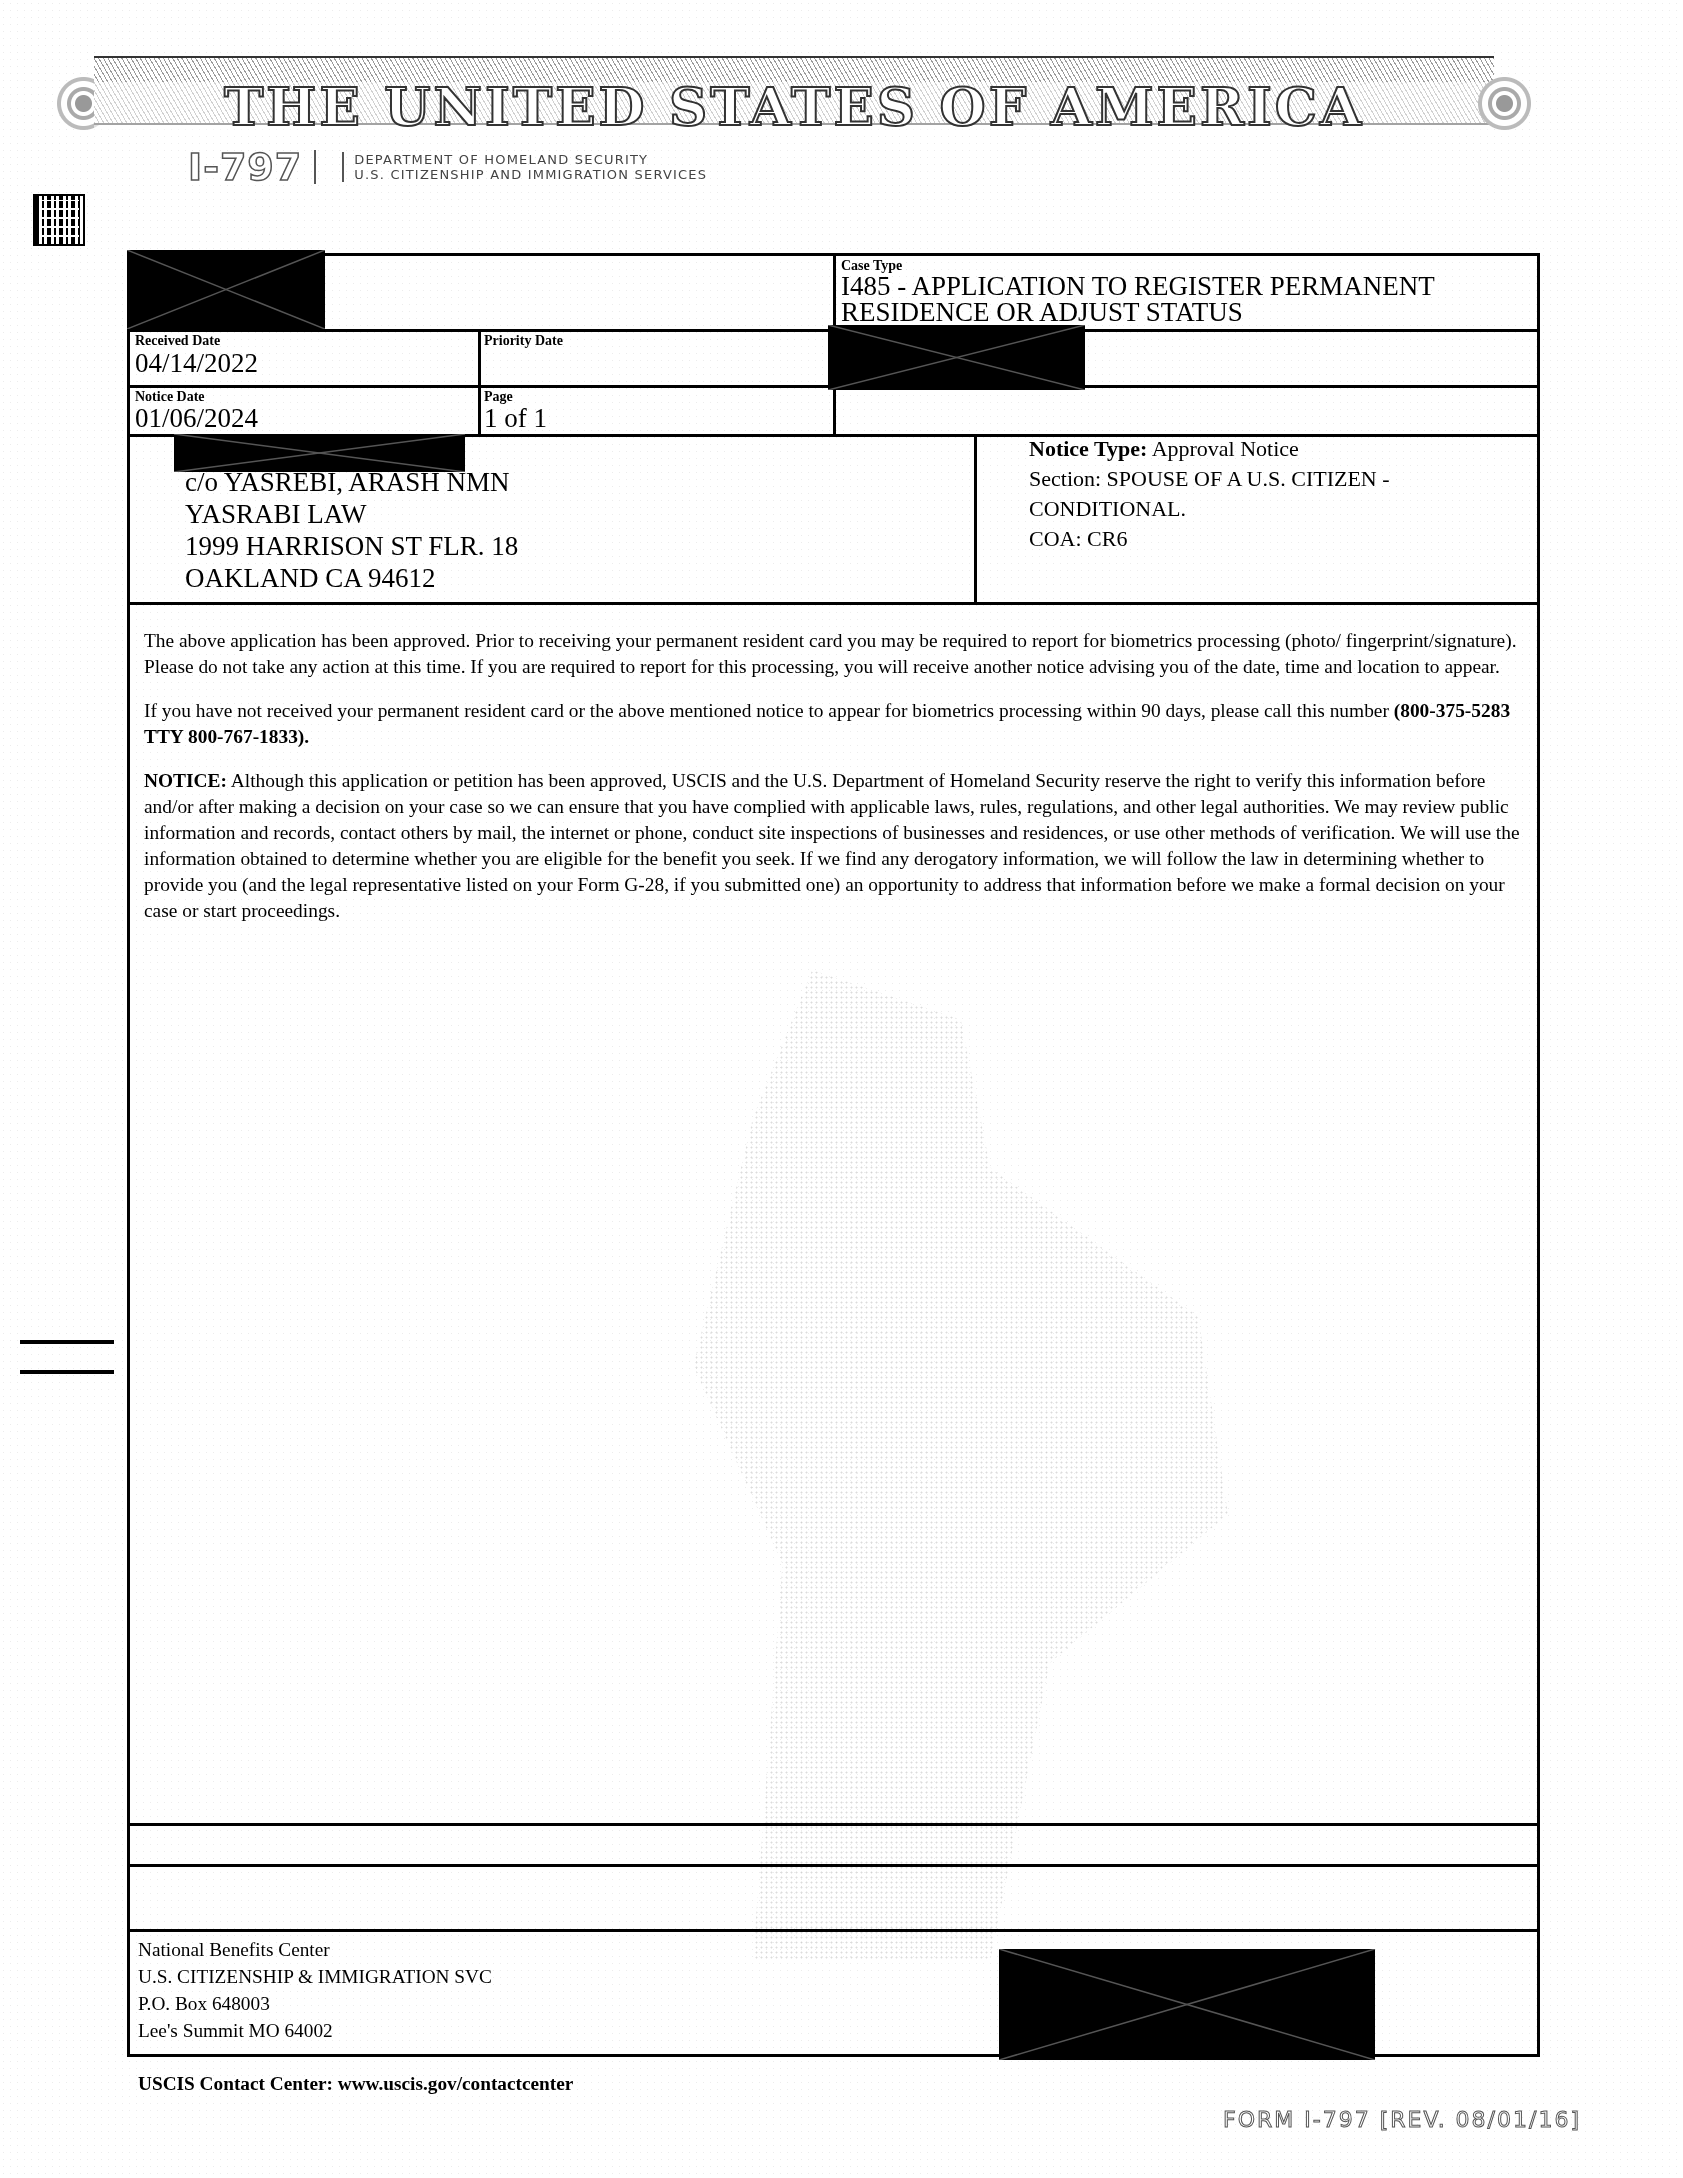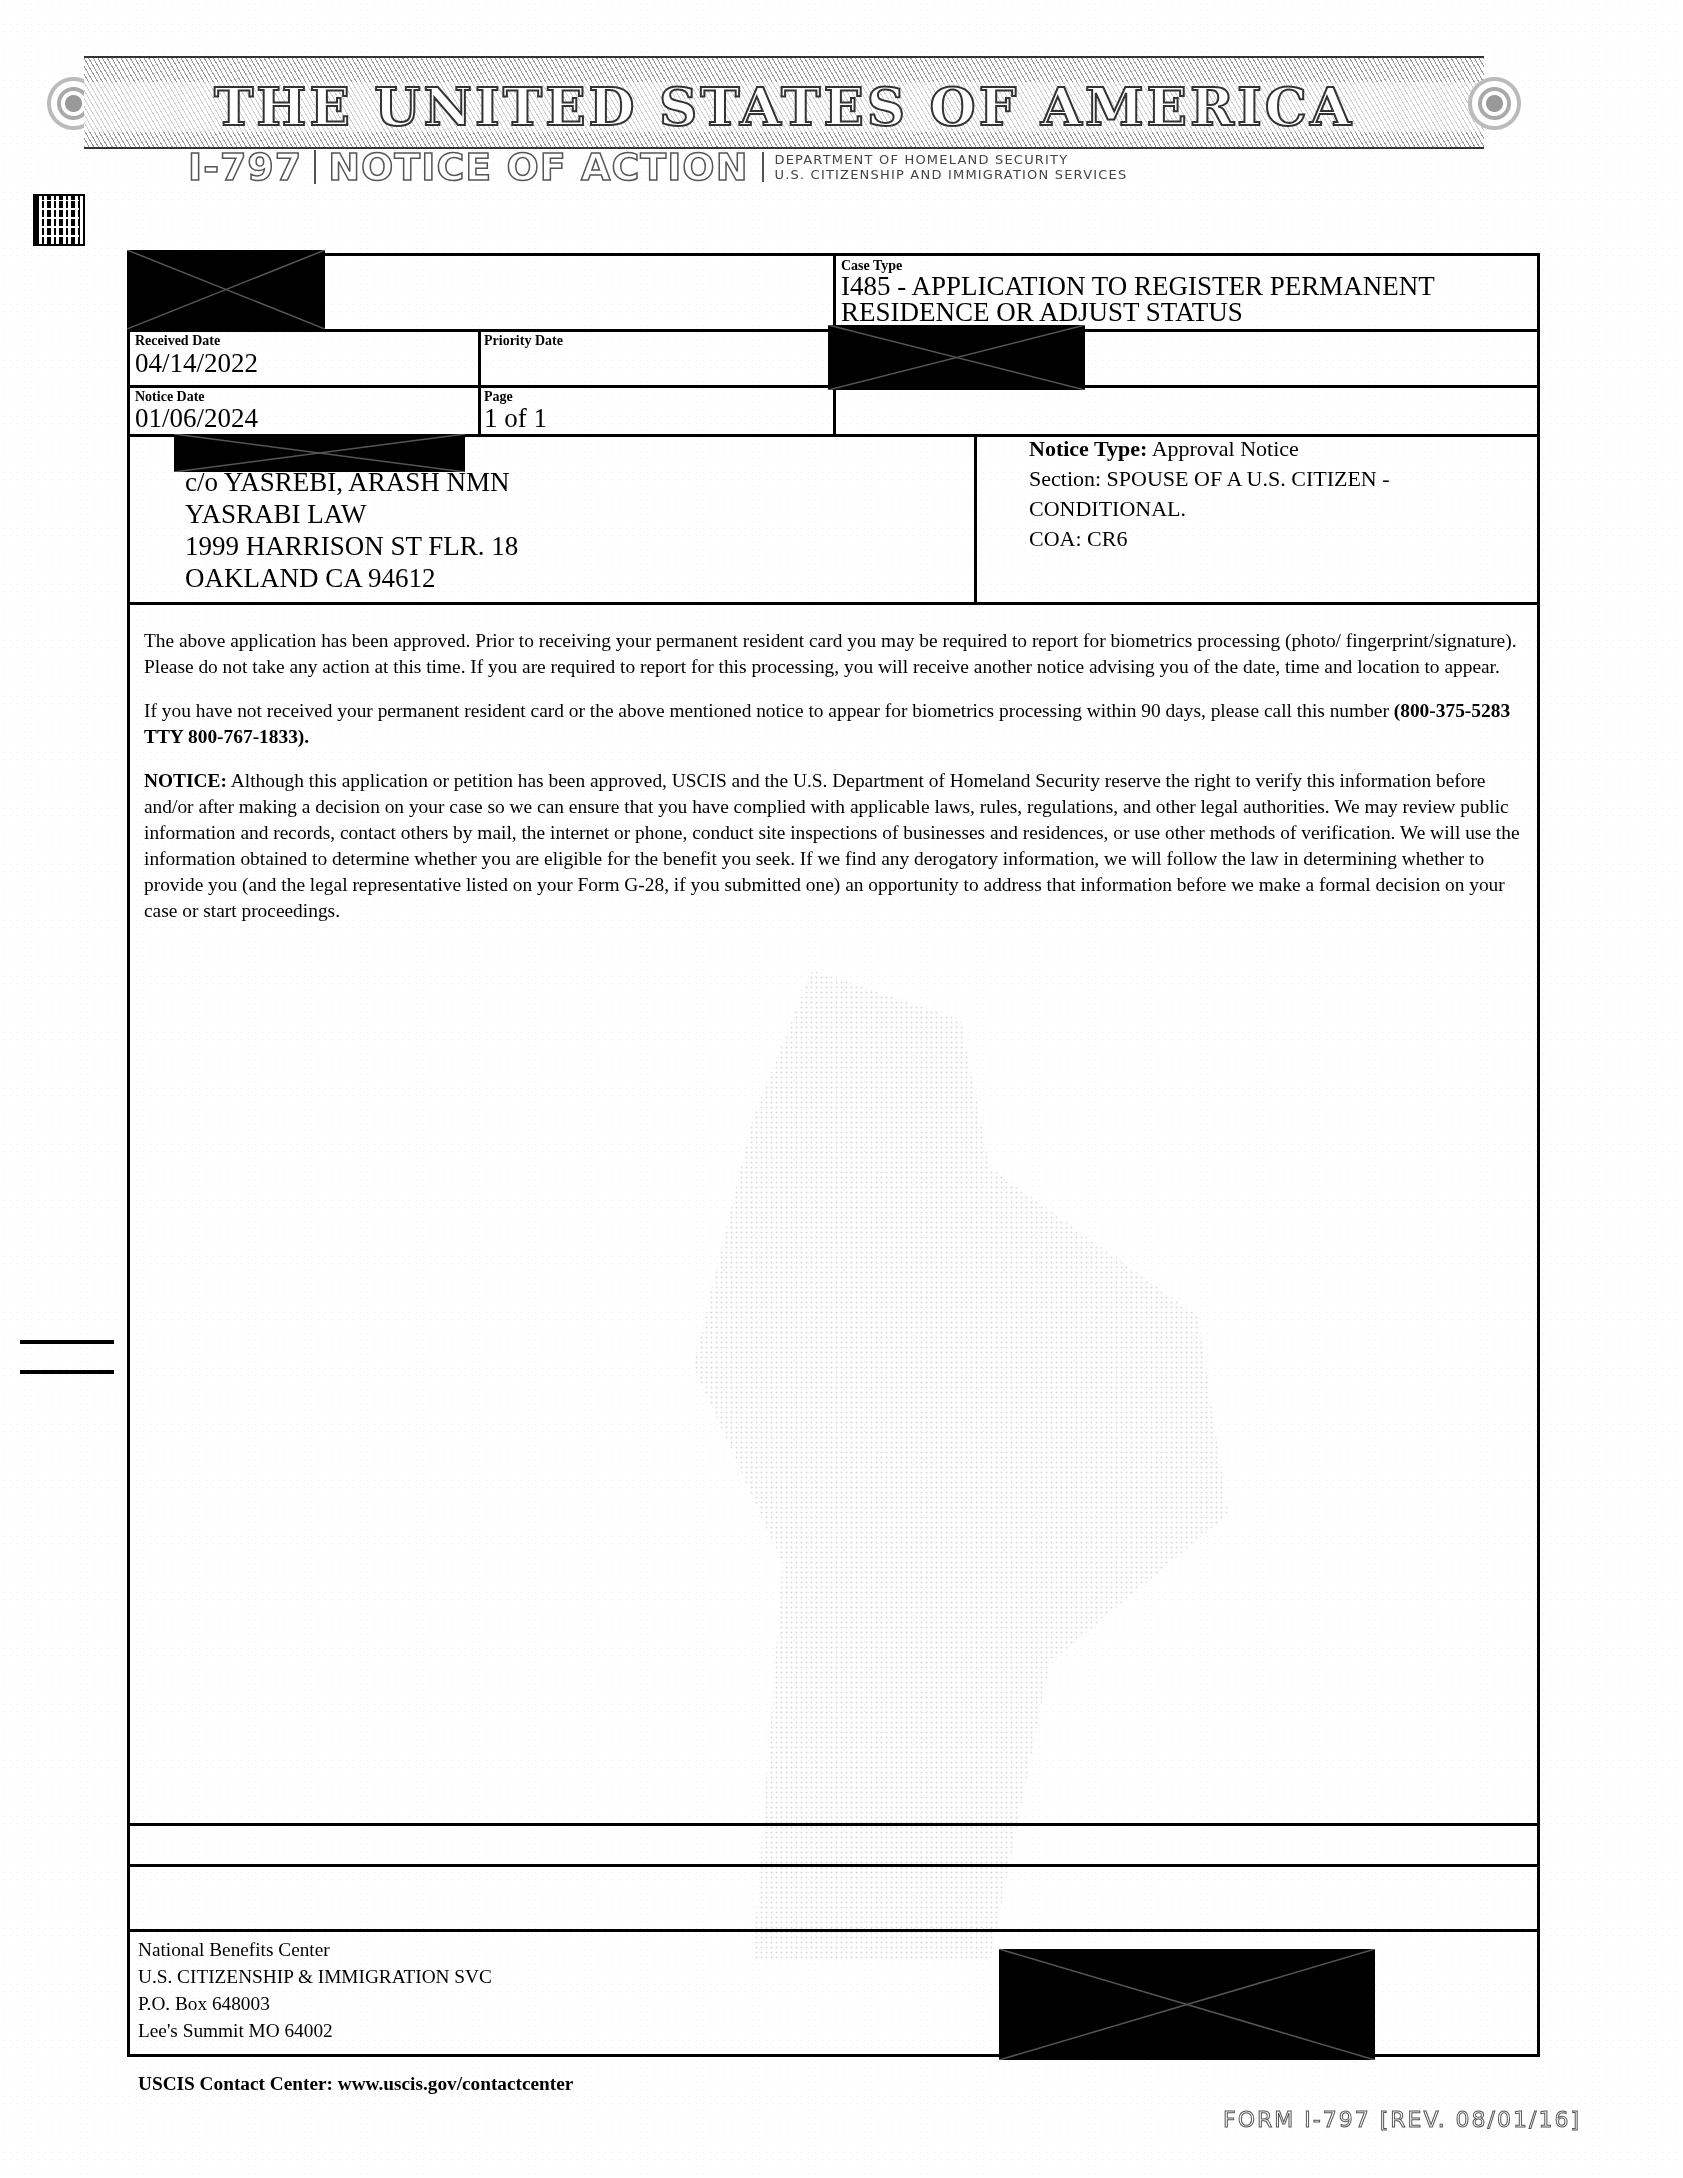--- a/index.html
+++ b/index.html
@@ -19,21 +19,21 @@
   }
   .wm-statue {
     position:absolute; left:634px; top:970px; width:594px; height:990px;
     background-image: radial-gradient(#b8b8b8 0.9px, transparent 1.1px);
     background-size: 5px 5px;
     opacity:0.5;
     clip-path: polygon(30% 0%, 55% 5%, 60% 20%, 95% 35%, 100% 55%, 70% 70%, 60% 100%, 20% 100%, 25% 60%, 10% 40%, 20% 15%);
   }
   
   .banner {
-    left:44px; top:56px; width:1480px; height:93px;
+    left:54px; top:56px; width:1480px; height:69px;
   }
   .banner-inner {
     position:absolute; left:40px; right:40px; top:0; bottom:0;
     border-top:2px solid #333; border-bottom:2px solid #333;
     background: repeating-linear-gradient(60deg, #9a9a9a 0 1px, #ffffff 1px 4px),
                 repeating-linear-gradient(-60deg, #b0b0b0 0 1px, transparent 1px 5px);
   }
   .rosette {
     position:absolute; top:-4px; width:59px; height:103px;
     background: radial-gradient(circle at 50% 50%, #999 0 8px, #fff 9px 12px, #aaa 13px 16px, #fff 17px 22px, #bbb 23px 26px, transparent 27px);
@@ -96,21 +96,20 @@
   <div class="rosette left"></div>
   <div class="banner-inner"></div>
   <div class="banner-band"></div>
   <div class="banner-title">THE UNITED STATES OF AMERICA</div>
   <div class="rosette right"></div>
 </div>
 
 <div class="abs hdr">
   <span class="hdr-form">I-797</span>
   <span class="hdr-sep"></span>
-  <span class="hdr-title">NOTICE OF ACTION</span>
   <span class="hdr-sep2"></span>
   <span class="hdr-dept">
     <span>DEPARTMENT OF HOMELAND SECURITY</span><br>
     <span>U.S. CITIZENSHIP AND IMMIGRATION SERVICES</span>
   </span>
 </div>
 
 <div class="abs barcode"></div>
 
 <div class="abs side-mark" style="top:1340px;"></div>

